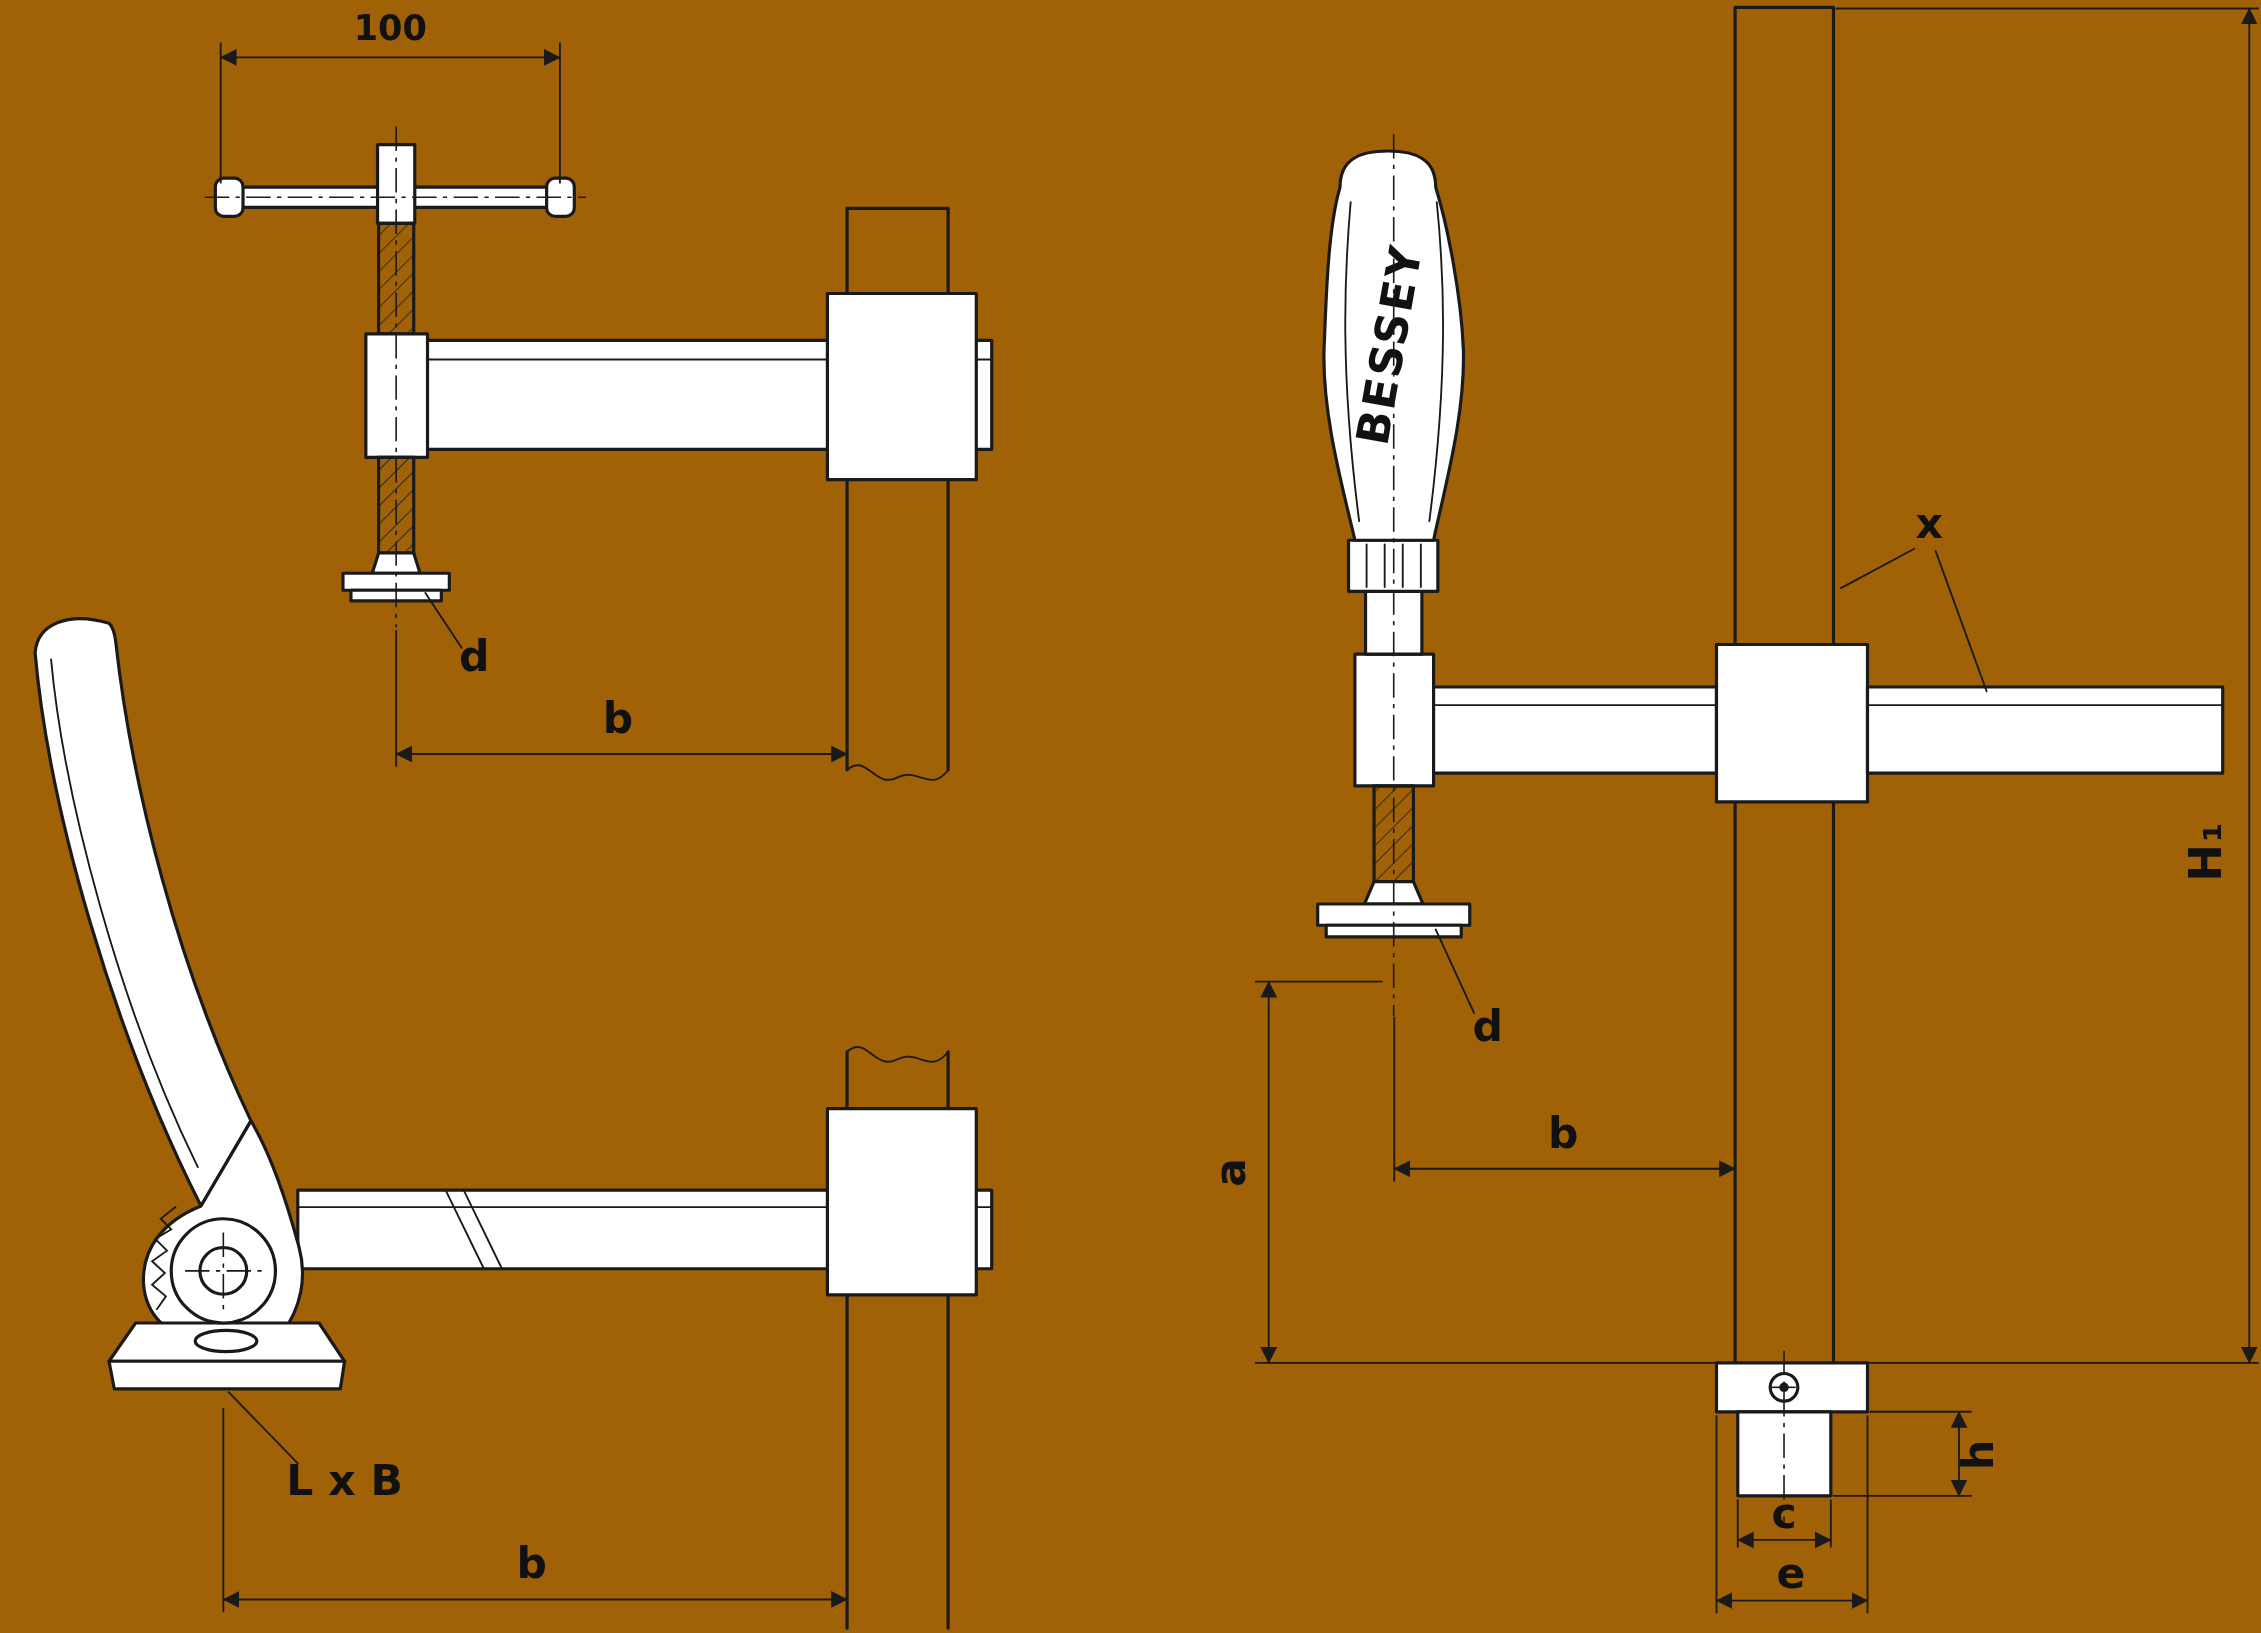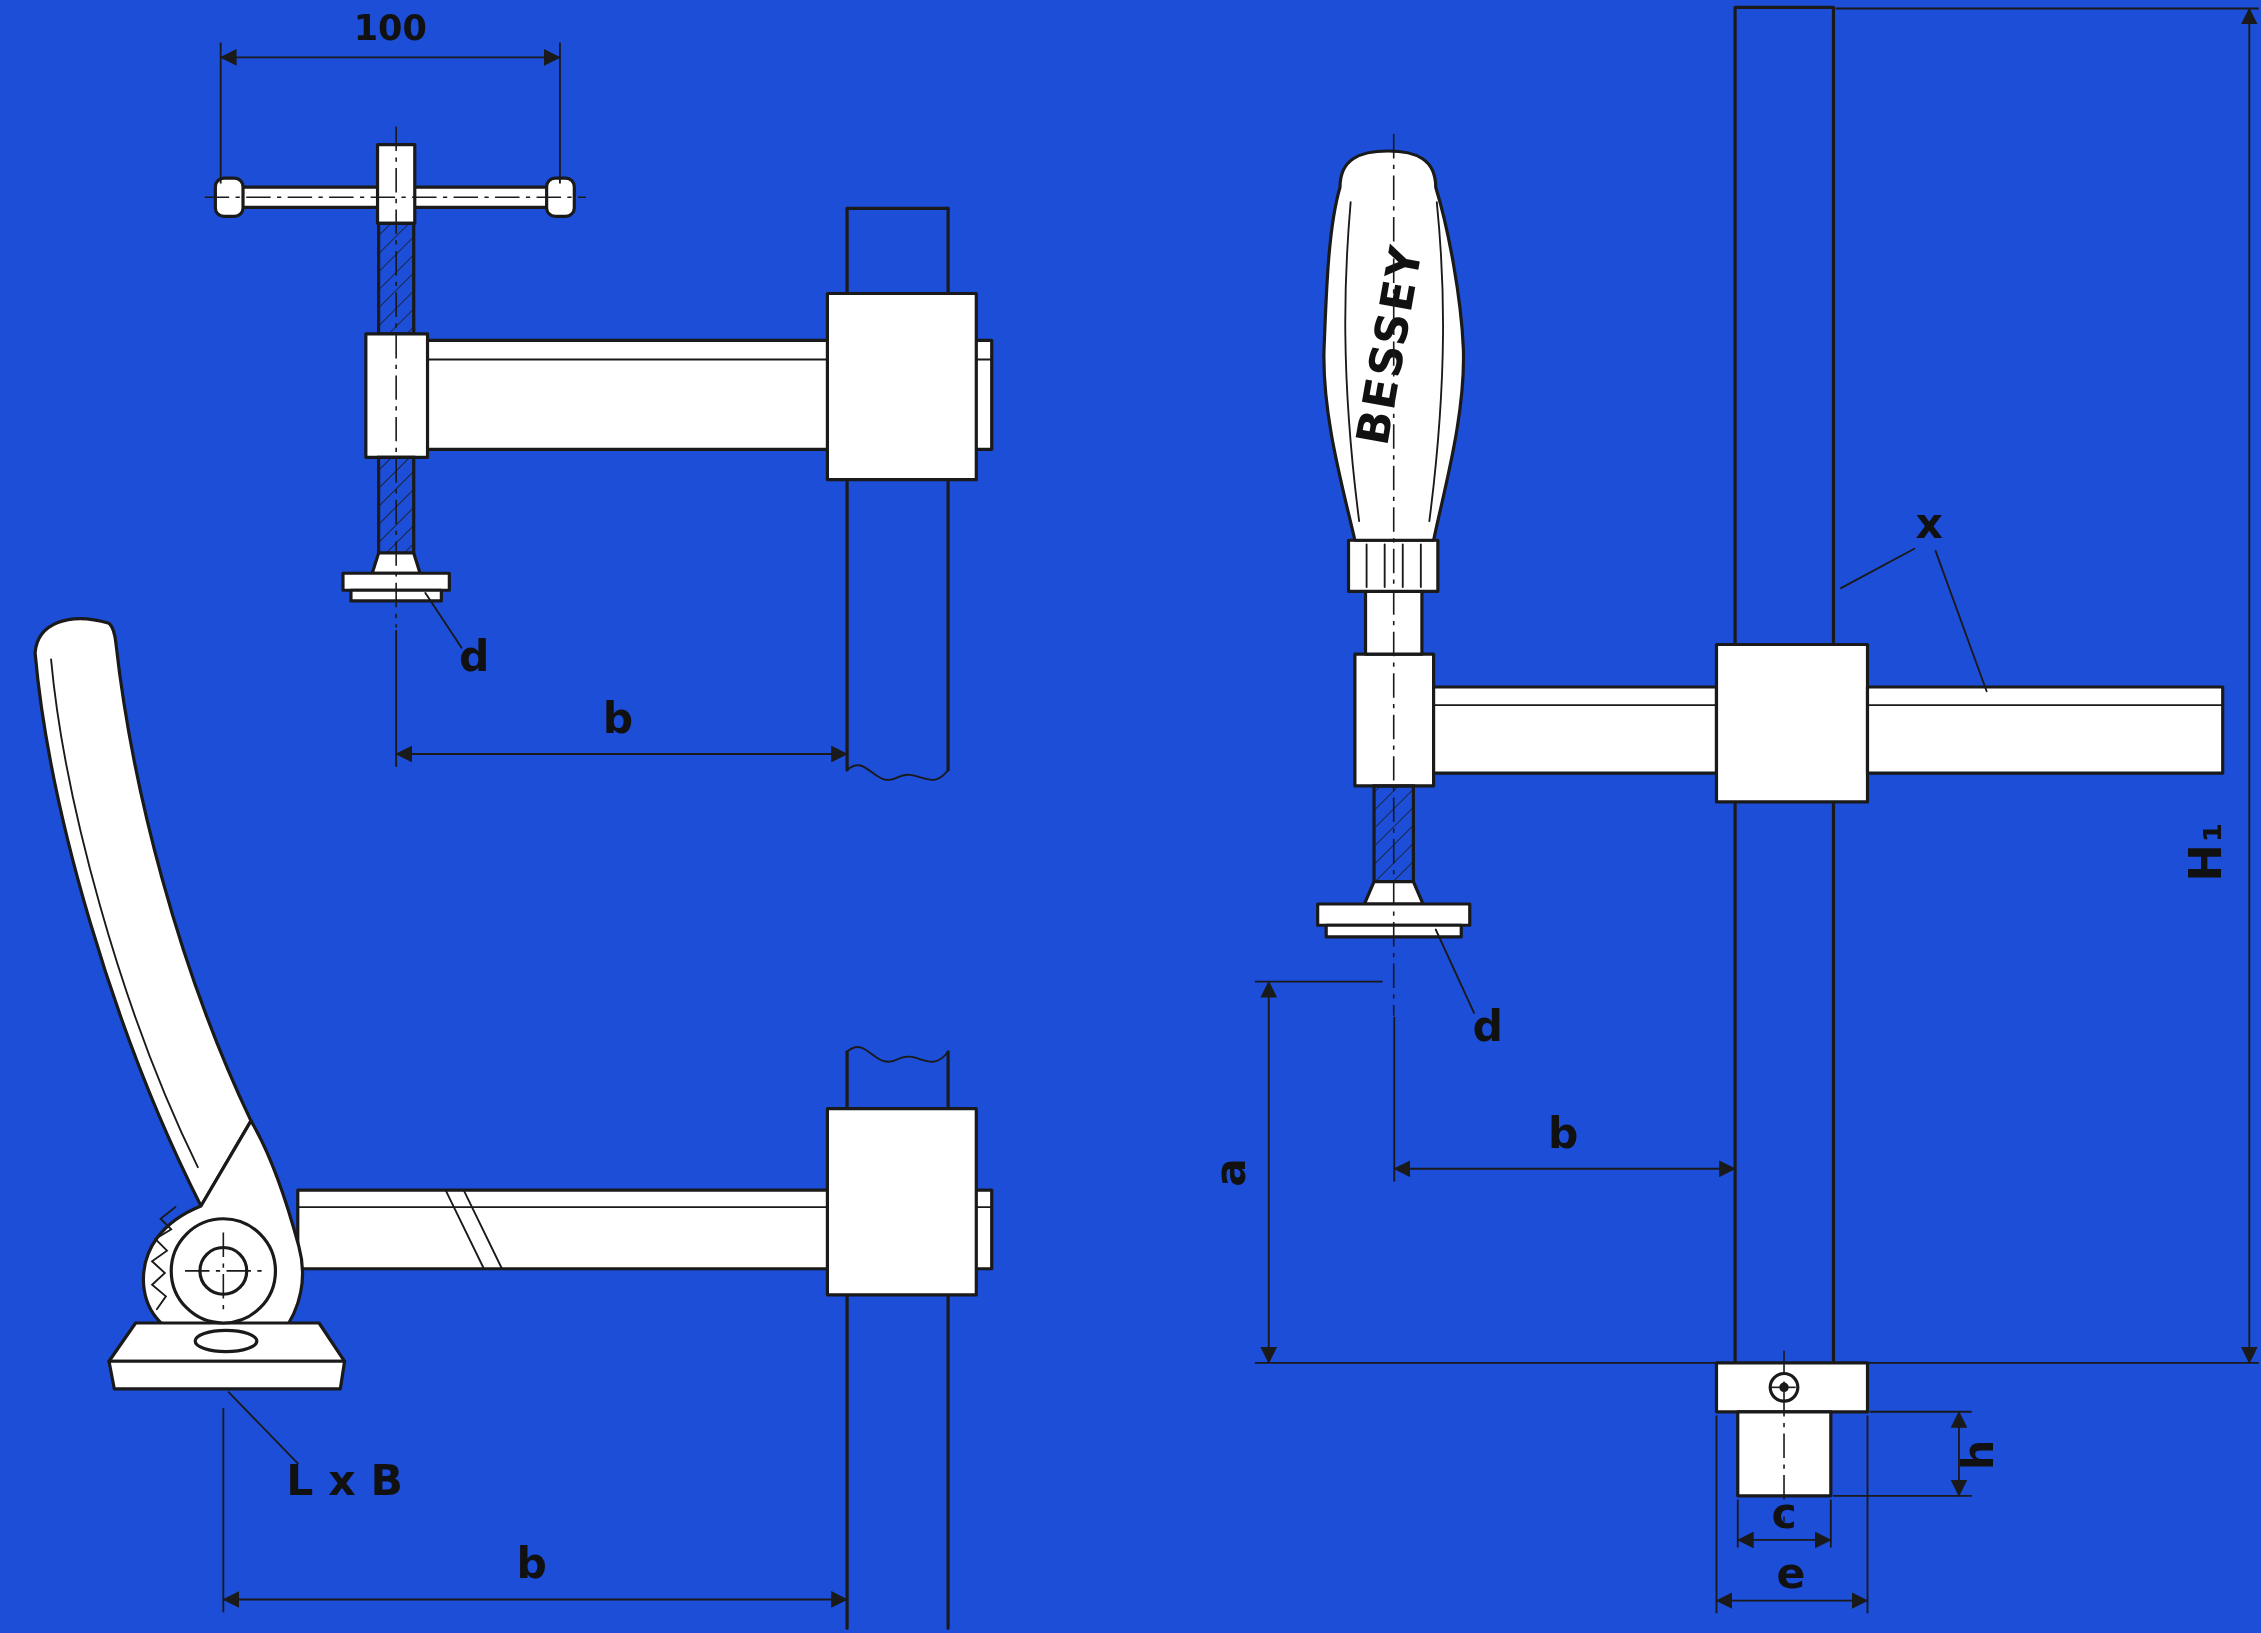--- a/index.html
+++ b/index.html
@@ -1,16 +1,16 @@
 <!DOCTYPE html>
 <html style="font-size:8.5px"><head>
 <meta charset="utf-8">
 <style>
   html,body{margin:0;padding:0;background:#ffffff;}
-  .page{position:relative;width:2261px;height:1633px;background:#1d4ed8;overflow:hidden;}
+  .page{position:relative;width:2261px;height:1633px;background:#a16207;overflow:hidden;}
   svg{display:block;}
   .outline{fill:#ffffff;stroke:#1a1a1a;stroke-width:6;stroke-linejoin:round;stroke-linecap:round;}
   .line{fill:none;stroke:#1a1a1a;stroke-width:6;stroke-linejoin:round;stroke-linecap:round;}
   .thin{fill:none;stroke:#1a1a1a;stroke-width:3.5;stroke-linecap:round;}
   .dim{fill:none;stroke:#1a1a1a;stroke-width:3.5;stroke-linecap:butt;}
   .center{fill:none;stroke:#1a1a1a;stroke-width:3;stroke-dasharray:46 12 8 12;}
   .lbl{font-family:"DejaVu Sans",sans-serif;font-weight:bold;font-size:80px;fill:#111;text-anchor:middle;}
   .num{font-size:66px;}
   .brand{font-size:84px;letter-spacing:4px;}
   .hatchfill{stroke:#1a1a1a;stroke-width:6;}

